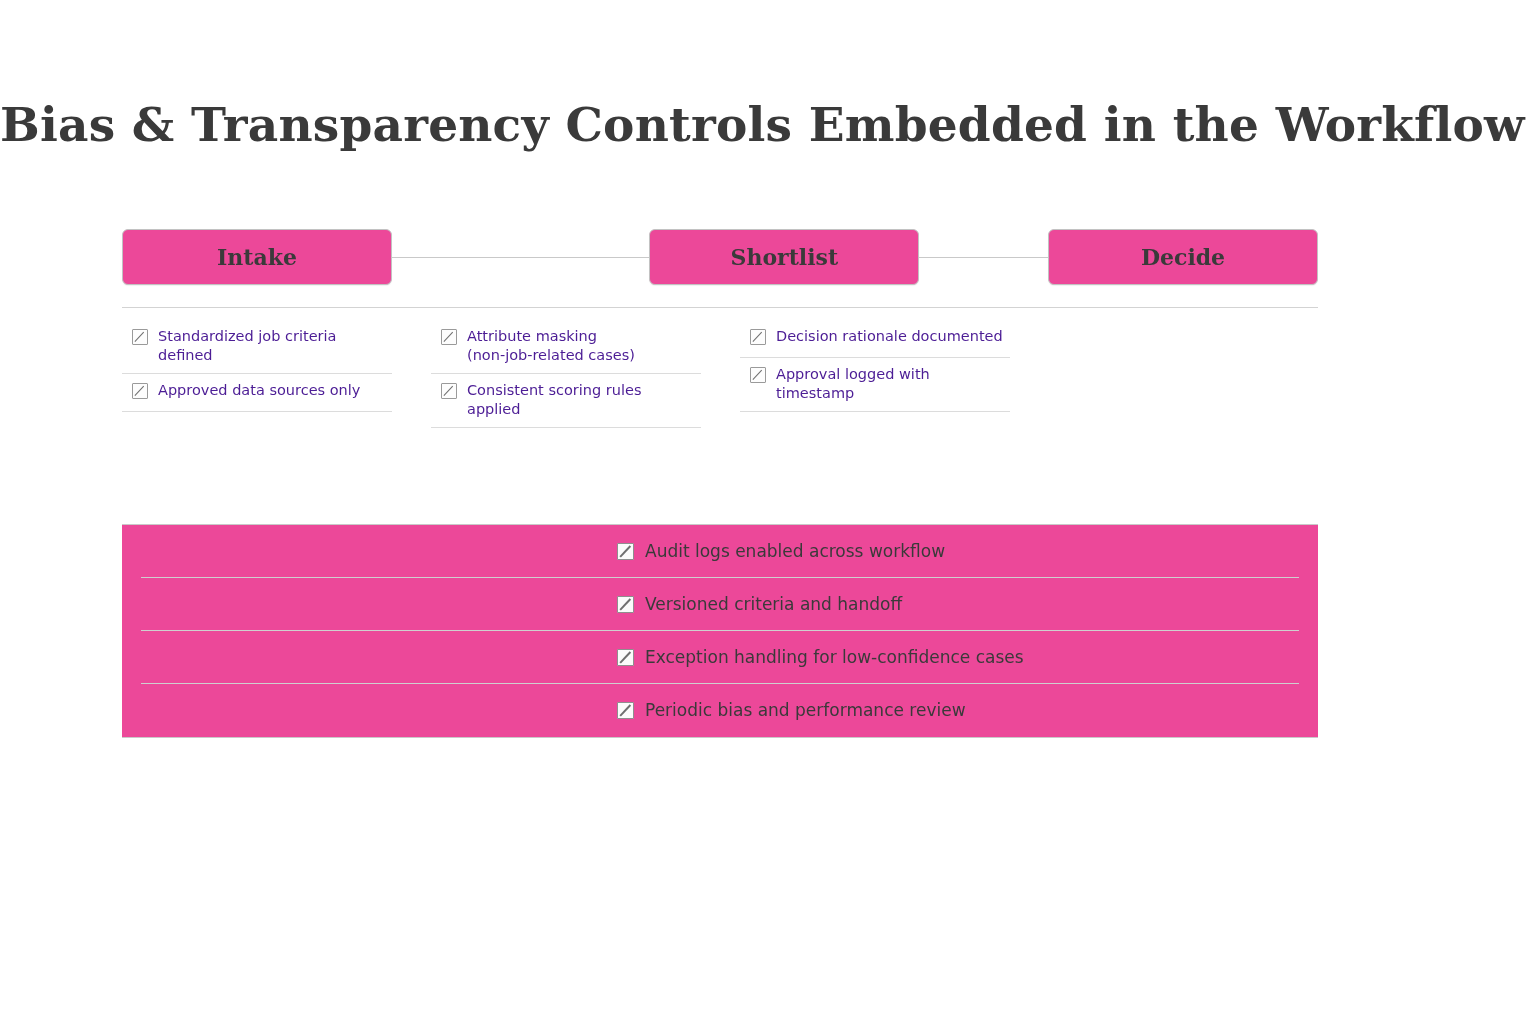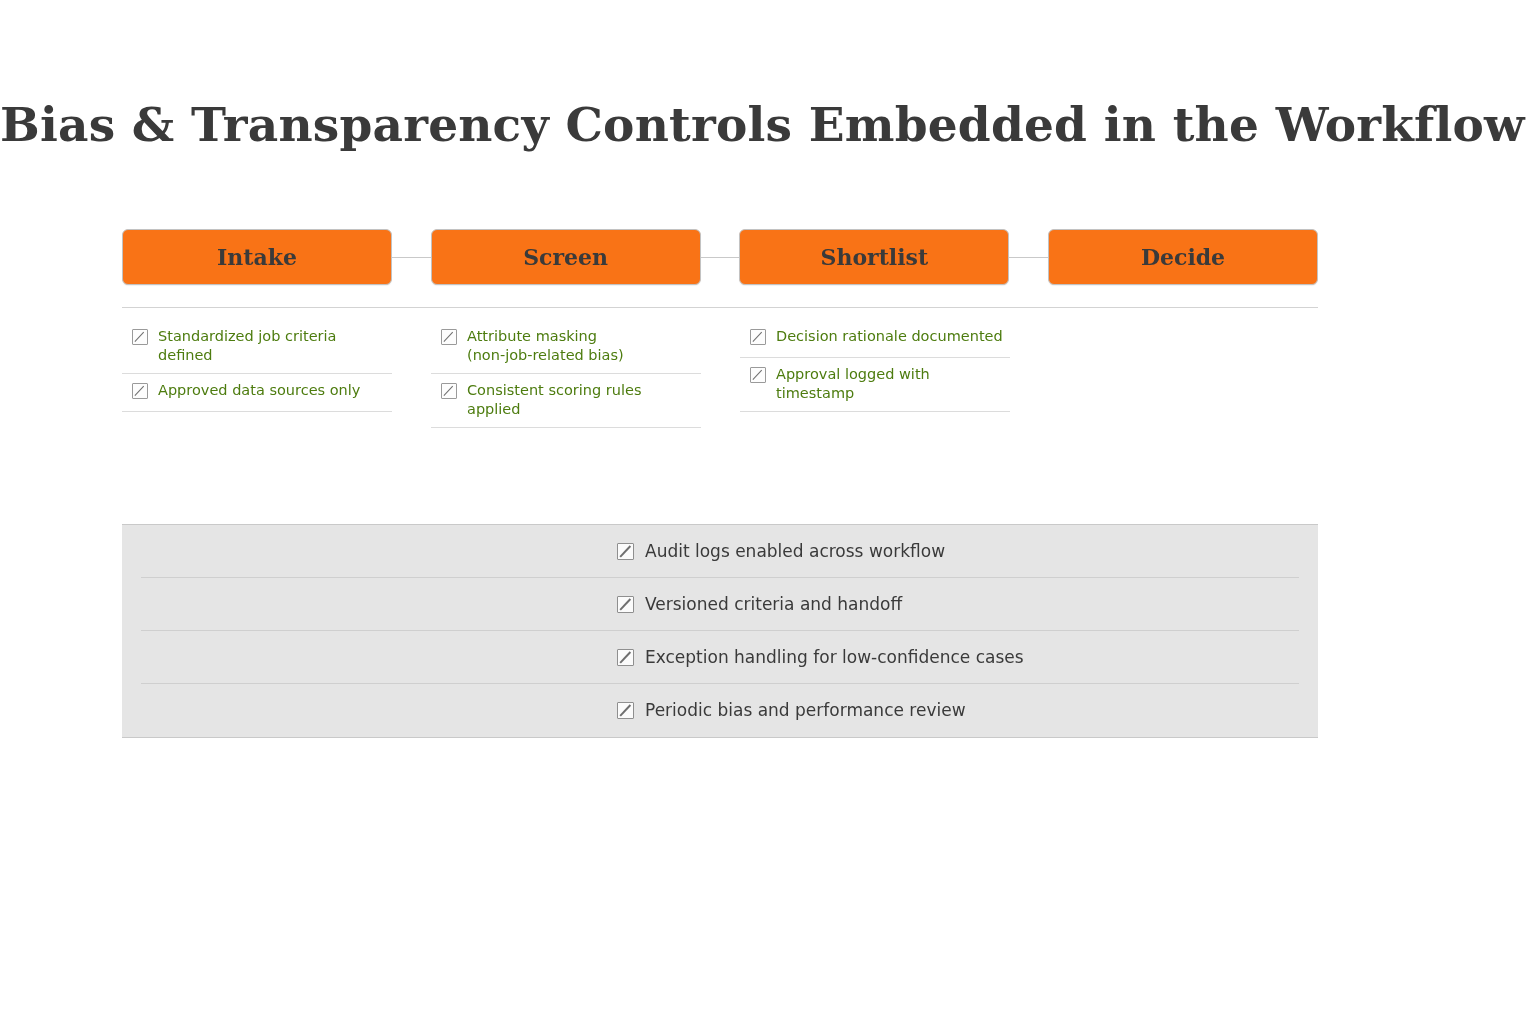--- a/index.html
+++ b/index.html
@@ -40,21 +40,21 @@
     height: 58px;
     display: flex;
     align-items: center;
   }
   .stage-box {
     flex: 0 0 270px;
     height: 56px;
     box-sizing: border-box;
     border: 1px solid #c2c2c2;
     border-radius: 6px;
-    background: #f97316;
+    background: #ec4899;
     display: flex;
     align-items: center;
     justify-content: center;
     box-shadow: 0 1px 1px rgba(0,0,0,0.06);
   }
   .stage-label {
     font-family: "DejaVu Serif", serif;
     font-weight: bold;
     font-size: 22px;
     color: #3a3a3a;
@@ -115,33 +115,33 @@
     top: 10.5px;
     width: 13px;
     height: 1.4px;
     background: #6f6f6f;
     transform: rotate(-47deg);
     transform-origin: left center;
   }
   .check-text {
     font-size: 14.5px;
     line-height: 19px;
-    color: #4d7c0f;
+    color: #4c1d95;
   }
   .check-text .sub {
     display: block;
   }
 
   
   .global-panel {
     position: absolute;
     left: 122px;
     top: 524px;
     width: 1196px;
-    background: #e5e5e5;
+    background: #ec4899;
     border-top: 1px solid #c9c9c9;
     border-bottom: 1px solid #c9c9c9;
     padding: 0;
   }
   .global-row {
     height: 53px;
     display: flex;
     align-items: center;
     justify-content: center;
     position: relative;
@@ -195,23 +195,20 @@
 </head>
 <body>
 
 <div class="page-title">Bias &amp; Transparency Controls Embedded in the Workflow</div>
 
 <div class="stage-row">
   <div class="stage-box">
     <span class="stage-label">Intake</span>
   </div>
   <div class="connector"></div>
-  <div class="stage-box">
-    <span class="stage-label">Screen</span>
-  </div>
   <div class="connector"></div>
   <div class="stage-box">
     <span class="stage-label">Shortlist</span>
   </div>
   <div class="connector"></div>
   <div class="stage-box">
     <span class="stage-label">Decide</span>
   </div>
 </div>
 
@@ -232,21 +229,21 @@
         <span>Approved data sources only</span>
       </span>
     </div>
   </div>
 
   <div class="column">
     <div class="check-item">
       <span class="check-box"></span>
       <span class="check-text">
         <span>Attribute masking</span>
-        <span class="sub">(non-job-related bias)</span>
+        <span class="sub">(non-job-related cases)</span>
       </span>
     </div>
     <div class="check-item">
       <span class="check-box"></span>
       <span class="check-text">
         <span>Consistent scoring rules applied</span>
       </span>
     </div>
   </div>
 

